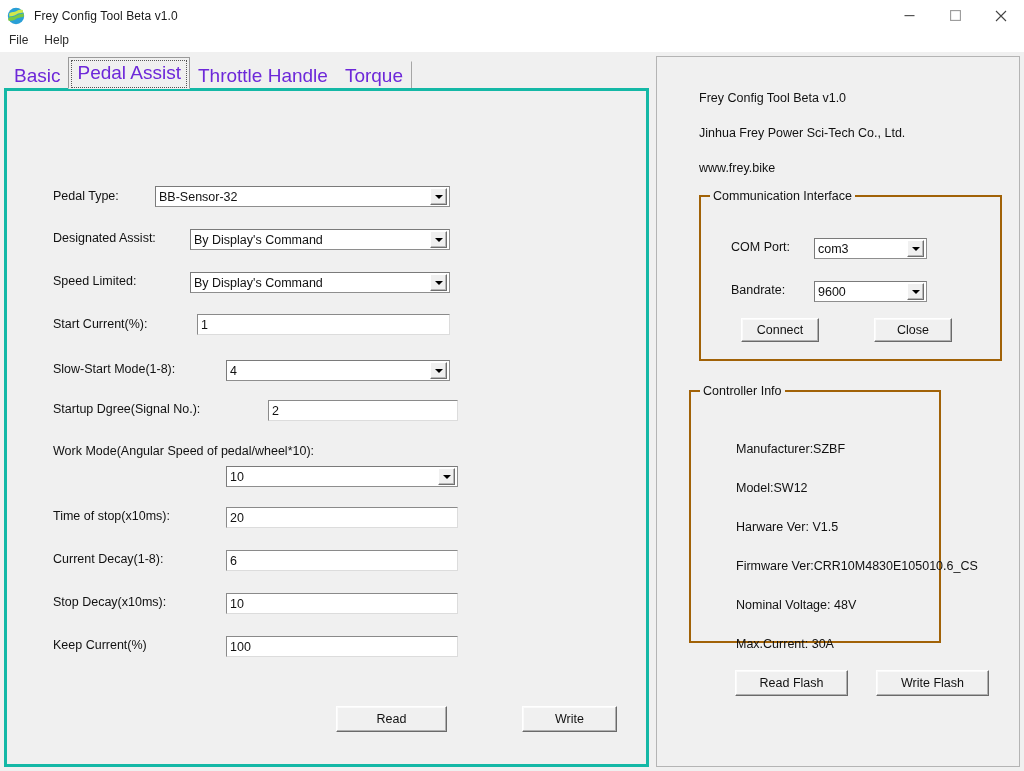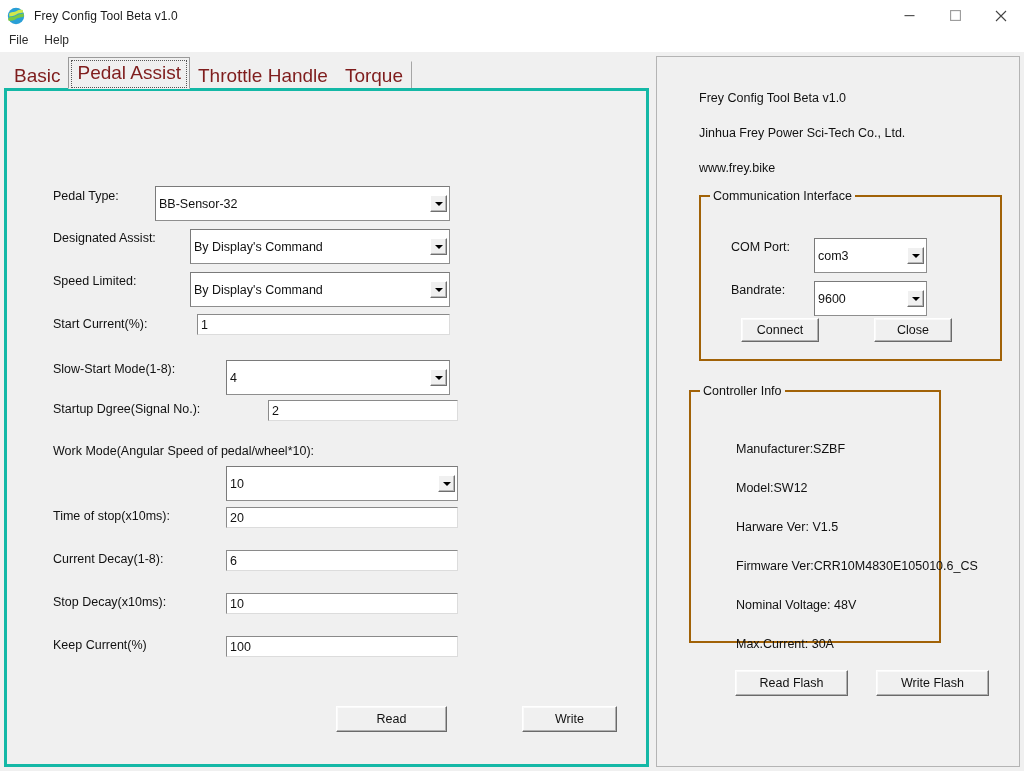--- a/index.html
+++ b/index.html
@@ -96,21 +96,21 @@
   }
   .tab {
     height: 27px;
     background: #f0f0f0;
     border: 1px solid #e3e3e3;
     border-bottom: none;
     display: flex;
     align-items: center;
     padding: 0 8px;
     font-size: 19px;
-    color: #7f1d1d;
+    color: #6d28d9;
     position: relative;
     box-sizing: border-box;
     margin-right: -1px;
   }
   .tab.first { border-left: none; padding-left: 10px; }
   .tab.sel {
     height: 32px;
     background: #f0f0f0;
     border: 1px solid #9a9a9a;
     border-bottom: 1px solid #f0f0f0;
@@ -172,21 +172,21 @@
   .flabel {
     position: absolute;
     font-size: 12.5px;
     color: #111;
     white-space: nowrap;
   }
 
   
   .combo {
     position: absolute;
-    height: 35px;
+    height: 21px;
     background: #ffffff;
     border: 1px solid #8e8e8e;
     border-top-color: #7a7a7a;
     border-left-color: #7a7a7a;
     box-sizing: border-box;
     display: flex;
     align-items: center;
   }
   .combo .cval {
     font-size: 12.5px;

